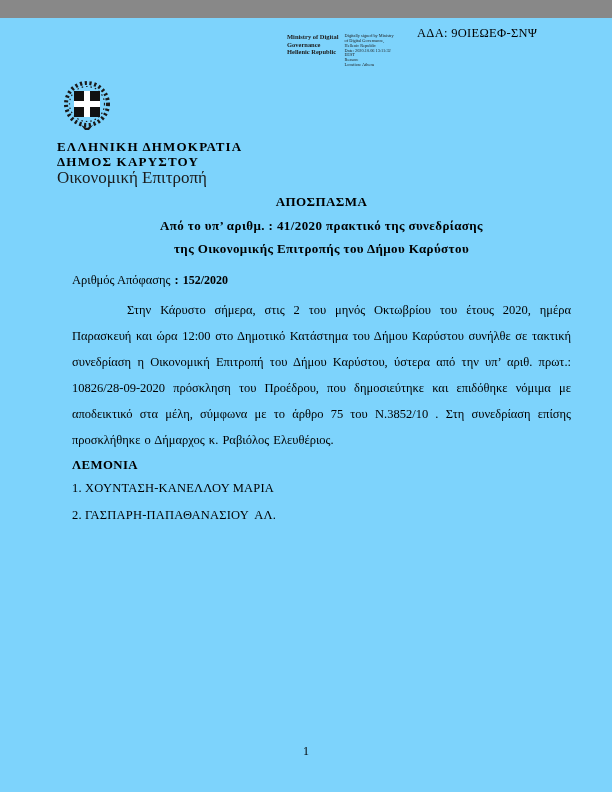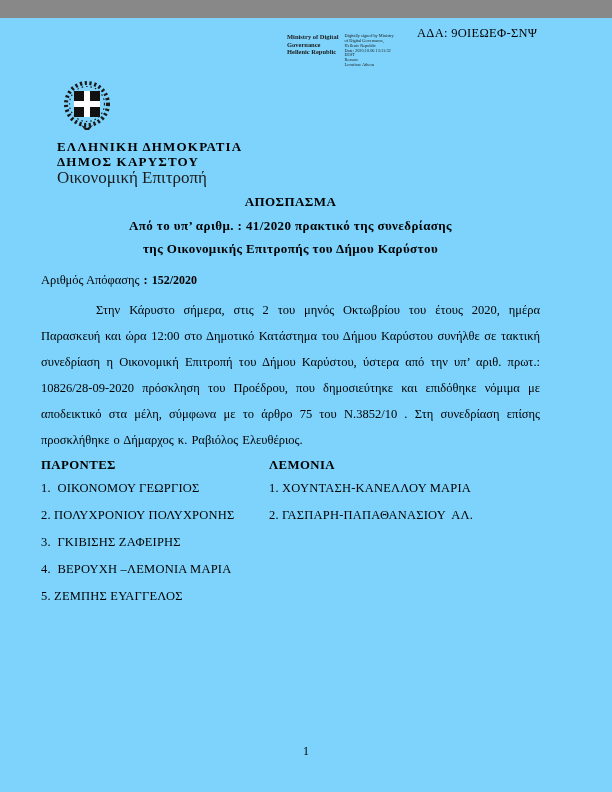--- a/index.html
+++ b/index.html
@@ -28,21 +28,21 @@
   }
   .stamp-ministry { font-weight:bold; font-size:9px; line-height:10.5px; width:74px; flex:none; }
   .stamp-details  { font-size:6px; line-height:6.6px; padding-top:1px; }
   
   .org-header { position:absolute; left:57px; top:62px; }
   .emblem { width:56px; height:52px; margin-left:2px; }
   .org-line1, .org-line2 { font-weight:bold; font-size:13px; letter-spacing:1.2px; line-height:15px; }
   .org-line1 { margin-top:3px; }
   .org-line3 { font-size:17px; line-height:15px; margin-top:1px; color:#1a1a1a; }
   
-  .content { position:absolute; left:41px; top:172px; width:499px; }
+  .content { position:absolute; left:72px; top:172px; width:499px; }
   .title-line { text-align:center; font-weight:bold; font-size:13px; line-height:23.5px; letter-spacing:0.4px; }
   .decision { margin-top:10px; font-size:12.5px; line-height:18px; }
   .decision-sep { font-weight:bold; margin:0 4px 0 4px; }
   .decision-number { font-weight:bold; font-size:12px; }
   .subject { margin-top:6px; text-align:justify; font-size:12.5px; line-height:17px; }
   .subject-label { font-weight:bold; letter-spacing:1px; }
   .subject-sep { margin:0 26px 0 20px; }
   .subject sup { font-size:8px; }
   .body-p {
     text-align:justify; font-size:12.5px; line-height:26px;
@@ -101,28 +101,20 @@
     <div class="title-line">της Οικονομικής Επιτροπής του Δήμου Καρύστου</div>
 
     <div class="decision">
       <span>Αριθμός Απόφασης</span><span class="decision-sep">:</span><span class="decision-number">152/2020</span>
     </div>
 
 
     <p class="body-p body-p1">Στην Κάρυστο σήμερα, στις 2 του μηνός Οκτωβρίου του έτους 2020, ημέρα Παρασκευή και ώρα 12:00 στο Δημοτικό Κατάστημα του Δήμου Καρύστου συνήλθε σε τακτική συνεδρίαση η Οικονομική Επιτροπή του Δήμου Καρύστου, ύστερα από την υπ’ αριθ. πρωτ.: 10826/28-09-2020 πρόσκληση του Προέδρου, που δημοσιεύτηκε και επιδόθηκε νόμιμα με αποδεικτικό στα μέλη, σύμφωνα με το άρθρο 75 του Ν.3852/10 . Στη συνεδρίαση επίσης προσκλήθηκε ο Δήμαρχος κ. Ραβιόλος Ελευθέριος.</p>
 
     <div class="attendance">
-      <div class="col-present">
-        <div class="att-header">ΠΑΡΟΝΤΕΣ</div>
-        <div class="att-item">1.  ΟΙΚΟΝΟΜΟΥ ΓΕΩΡΓΙΟΣ</div>
-        <div class="att-item">2. ΠΟΛΥΧΡΟΝΙΟΥ ΠΟΛΥΧΡΟΝΗΣ</div>
-        <div class="att-item">3.  ΓΚΙΒΙΣΗΣ ΖΑΦΕΙΡΗΣ</div>
-        <div class="att-item">4.  ΒΕΡΟΥΧΗ –ΛΕΜΟΝΙΑ ΜΑΡΙΑ</div>
-        <div class="att-item">5. ΖΕΜΠΗΣ ΕΥΑΓΓΕΛΟΣ</div>
-      </div>
       <div class="col-absent">
         <div class="att-header">ΛΕΜΟΝΙΑ</div>
         <div class="att-item">1. ΧΟΥΝΤΑΣΗ-ΚΑΝΕΛΛΟΥ ΜΑΡΙΑ</div>
         <div class="att-item">2. ΓΑΣΠΑΡΗ-ΠΑΠΑΘΑΝΑΣΙΟΥ  ΑΛ.</div>
       </div>
     </div>
   </div>
 
   <div class="page-num">1</div>
 

